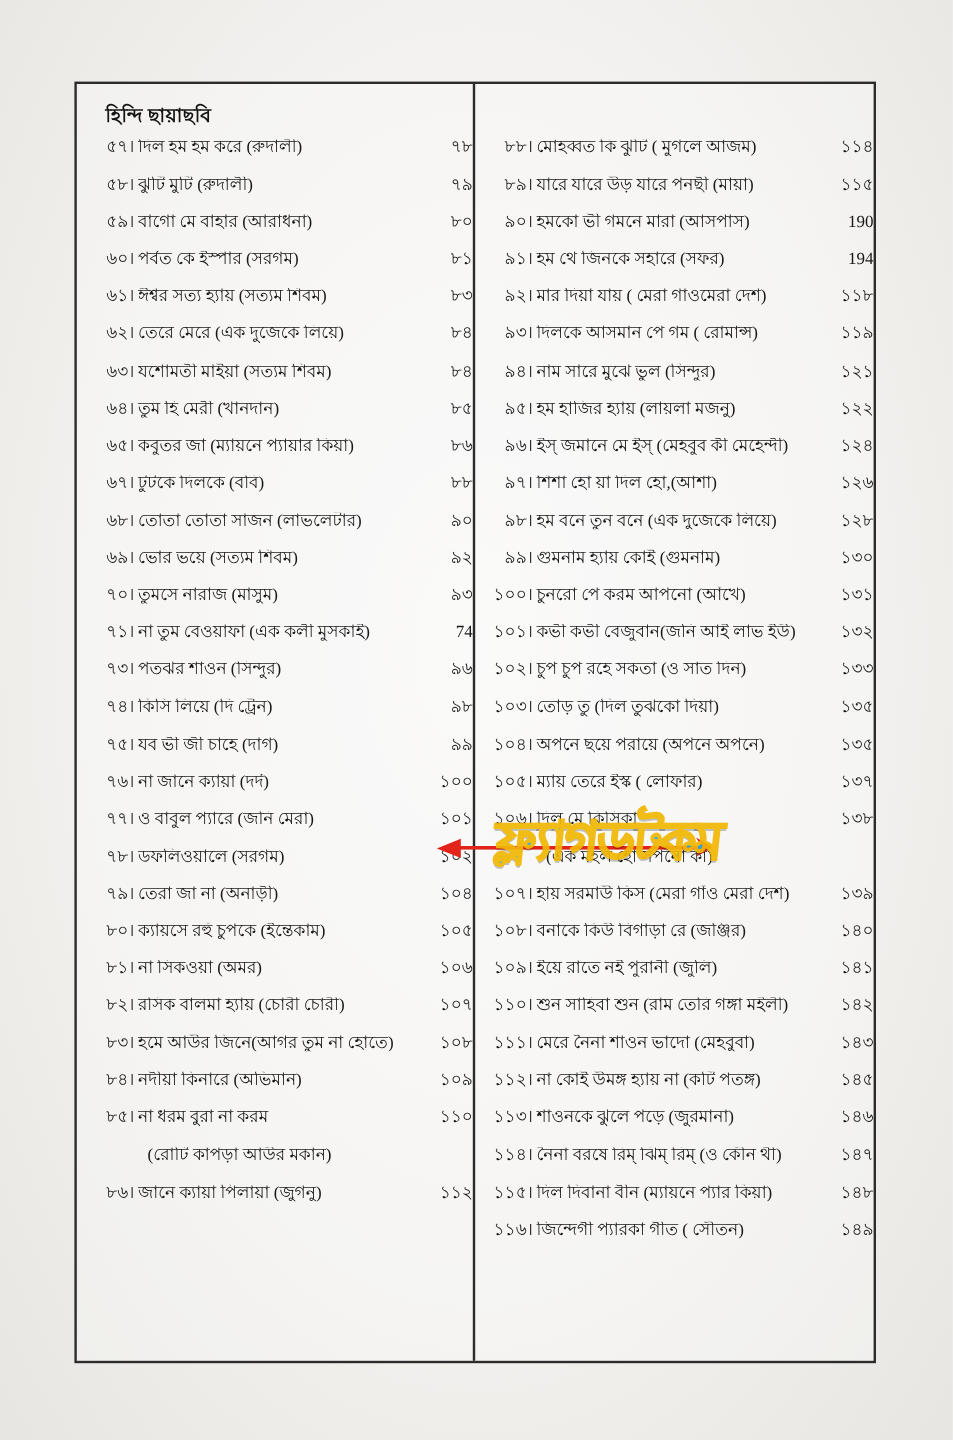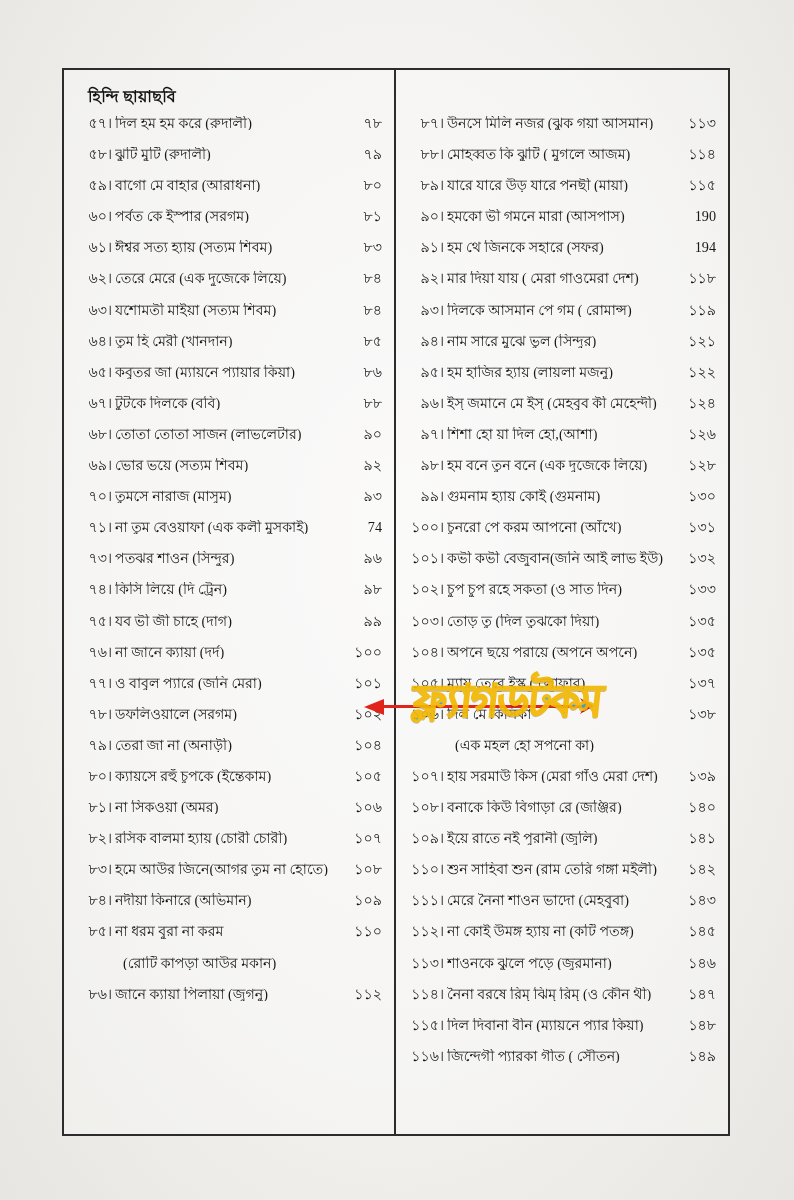--- a/index.html
+++ b/index.html
@@ -39,21 +39,21 @@
     box-sizing: border-box;
   }
   .inner {
     position: absolute;
     inset: 0;
     display: flex;
   }
   .col {
     position: relative;
     box-sizing: border-box;
-    padding: 10px 12px 0 14px;
+    padding: 10px 0 0 14px;
   }
   .col-left {
     width: 334px;
     border-right: 2px solid #2c2c2c;
   }
   .col-right {
     width: 334px;
   }
   .section-title {
     font-family: "Liberation Serif", "DejaVu Serif", serif;
@@ -321,25 +321,20 @@
               <span class="txt">জানে ক্যায়া পিলায়া (জুগনু)</span>
               <span class="pg">১১২</span>
             </li>
           </ul>
       </div>
 
       <div class="col col-right">
         <div class="title-spacer"></div>
         <ul class="toc-list" id="list-right">
             <li class="toc-row">
-              <span class="num">৮৭।</span>
-              <span class="txt">উনসে মিলি নজর (ঝুক গয়া আসমান)</span>
-              <span class="pg">১১৩</span>
-            </li>
-            <li class="toc-row">
               <span class="num">৮৮।</span>
               <span class="txt">মোহব্বত কি ঝুটি ( মুগলে আজম)</span>
               <span class="pg">১১৪</span>
             </li>
             <li class="toc-row">
               <span class="num">৮৯।</span>
               <span class="txt">যারে যারে উড় যারে পনছী (মায়া)</span>
               <span class="pg">১১৫</span>
             </li>
             <li class="toc-row">

